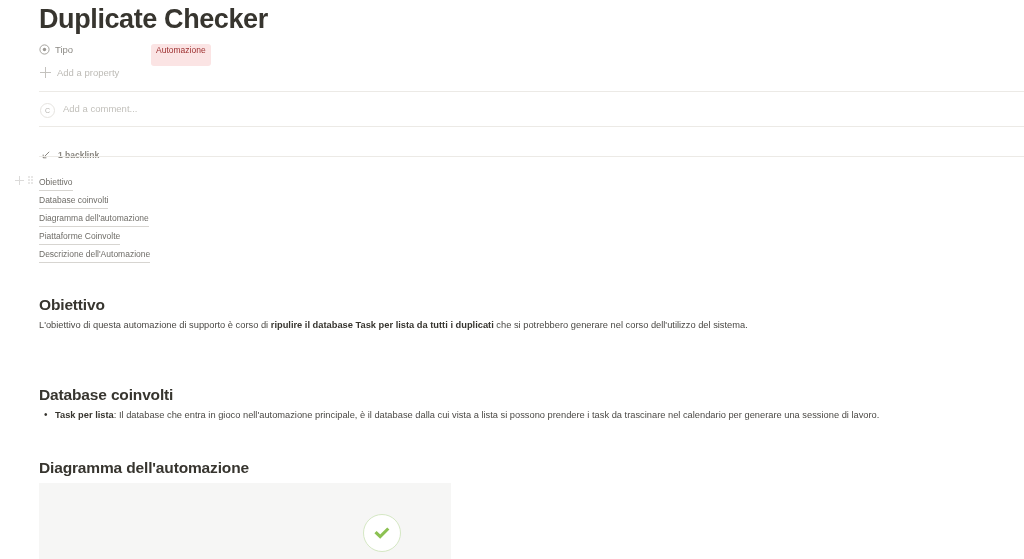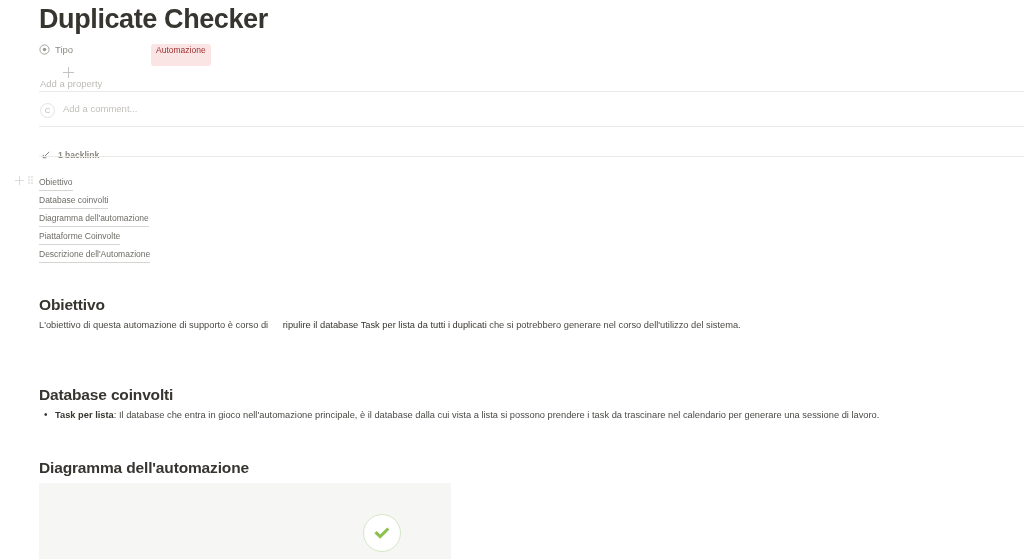--- a/index.html
+++ b/index.html
@@ -67,21 +67,20 @@
   }
 
   .add-prop {
     position: absolute;
     left: 40px;
     top: 67px;
     display: flex;
     align-items: center;
     color: #bdbbb6;
     font-size: 9.5px;
-    flex-direction: column;
   }
   .add-prop .plus {
     width: 11px;
     height: 11px;
     margin-right: 6px;
     position: relative;
     flex: none;
   }
   .add-prop .plus::before,
   .add-prop .plus::after {
@@ -209,21 +208,21 @@
   .h2.diagramma { top: 459px; }
 
   .para {
     position: absolute;
     left: 39px;
     font-size: 9.3px;
     color: #4b4945;
     line-height: 14px;
     white-space: nowrap;
   }
-  .para b { font-weight: normal; color: #37352f; margin-left: 12px; }
+  .para b { font-weight: bold; color: #37352f; }
   .para.p1 { top: 318px; }
   .para.p2 { top: 336px; }
 
   .bullet-row {
     position: absolute;
     left: 44px;
     top: 408px;
     display: flex;
     align-items: flex-start;
     font-size: 9.3px;

